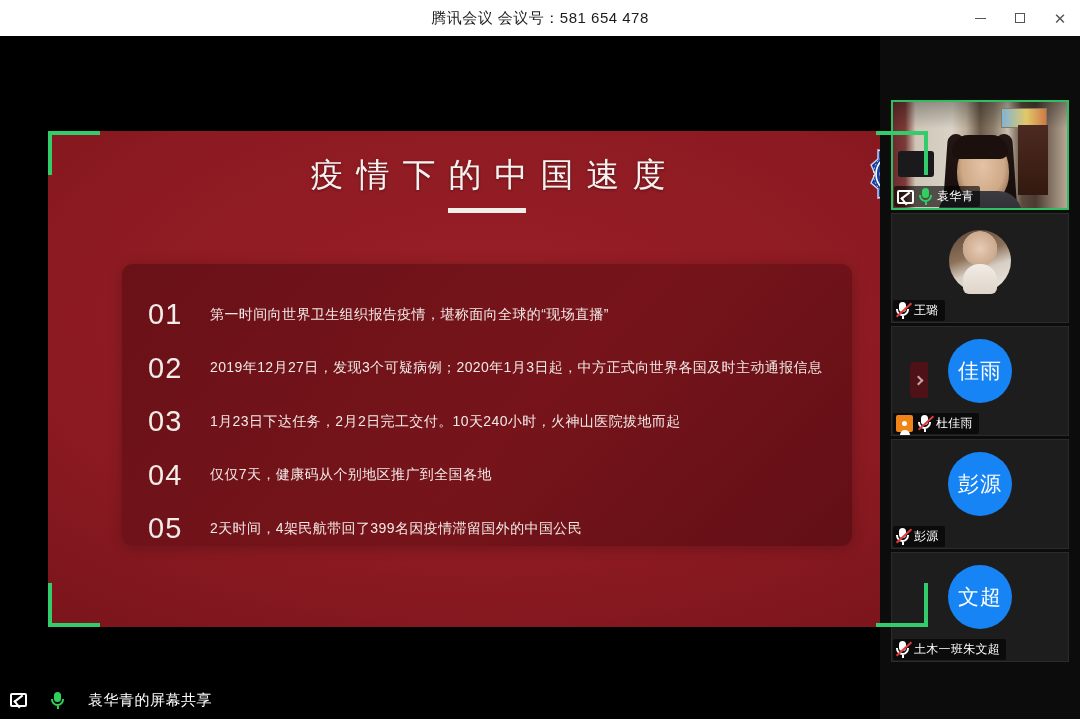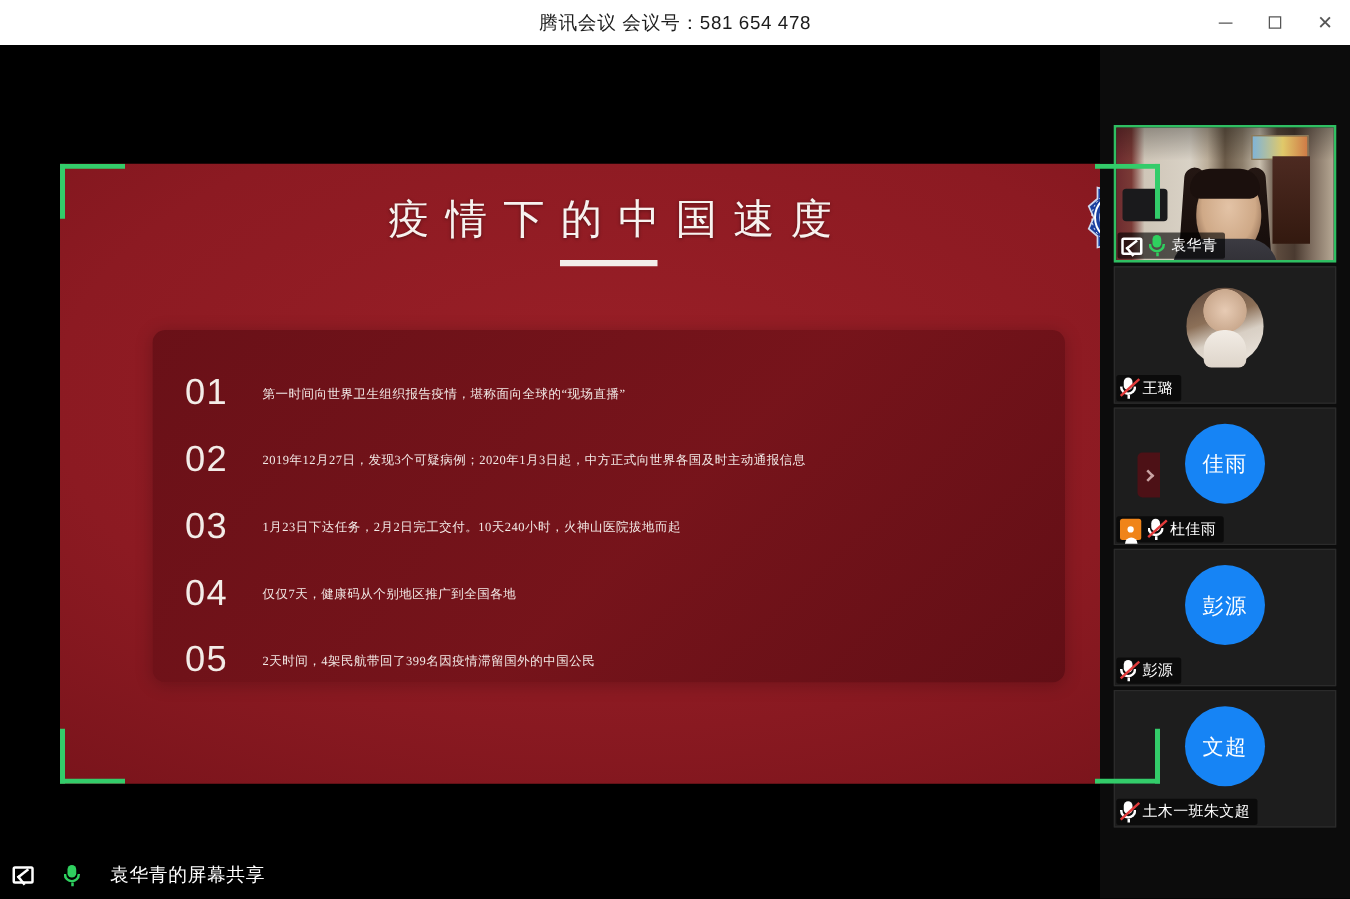--- a/index.html
+++ b/index.html
@@ -66,22 +66,22 @@
     box-shadow: 0 2px 14px rgba(0,0,0,.22);
     padding: 24px 26px 18px 26px;
   }
   .row { display: flex; align-items: center; height: 53.5px; }
   .row-num {
     width: 62px; flex: 0 0 62px;
     font-size: 29px; color: #f3ece8; font-weight: 400; letter-spacing: 1px;
     font-family: "Liberation Sans", "DejaVu Sans", sans-serif;
   }
   .row-text {
-    font-size: 10px; color: #f2e9e6; letter-spacing: .4px; white-space: nowrap;
-    font-family: Liberation Serif, serif;
+    font-size: 14px; color: #f2e9e6; letter-spacing: .4px; white-space: nowrap;
+    font-family: Liberation Sans, sans-serif;
   }
 
   
   .collapse-handle {
     position: absolute; left: 862px; top: 326px; width: 18px; height: 36px;
     background: #4d1116; border-radius: 4px 0 0 4px;
     display: flex; align-items: center; justify-content: center; z-index: 8;
   }
   .chev { width: 7px; height: 7px; border-right: 2px solid #c9a3a3; border-top: 2px solid #c9a3a3;
           transform: rotate(45deg); margin-left: -2px; }
@@ -184,21 +184,21 @@
   }
   .avatar-photo::after {
     content: ""; position: absolute; left: 14px; top: 34px; width: 34px; height: 30px;
     background: linear-gradient(180deg,#f2ece5,#ded5ca); border-radius: 16px 16px 6px 6px;
   }
 
   .avatar-initials {
     position: absolute; left: 50%; top: 12px; width: 64px; height: 64px; margin-left: -32px;
     border-radius: 50%; background: #1684f5;
     display: flex; align-items: center; justify-content: center;
-    color: #ffffff; font-size: 17px; letter-spacing: 1px;
+    color: #ffffff; font-size: 21px; letter-spacing: 1px;
   }
 
   .name-strip {
     position: absolute; left: 1px; bottom: 1px; max-width: 174px;
     display: flex; align-items: center; gap: 5px;
     background: rgba(0,0,0,.62); padding: 2px 6px 2px 3px; border-radius: 2px;
   }
   .name-strip .label { color: #fff; font-size: 12px; white-space: nowrap; letter-spacing: .3px; }
   .host-badge {
     width: 17px; height: 17px; background: #f08419; border-radius: 2px;

